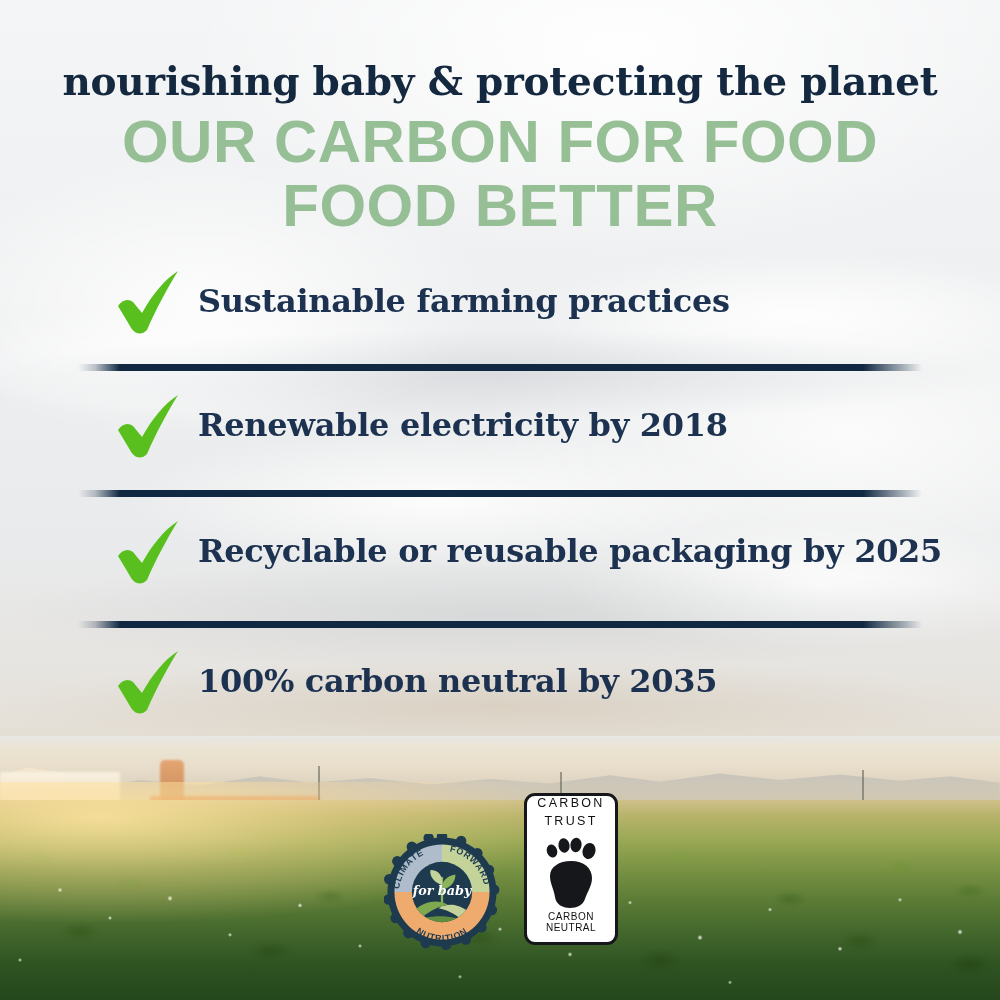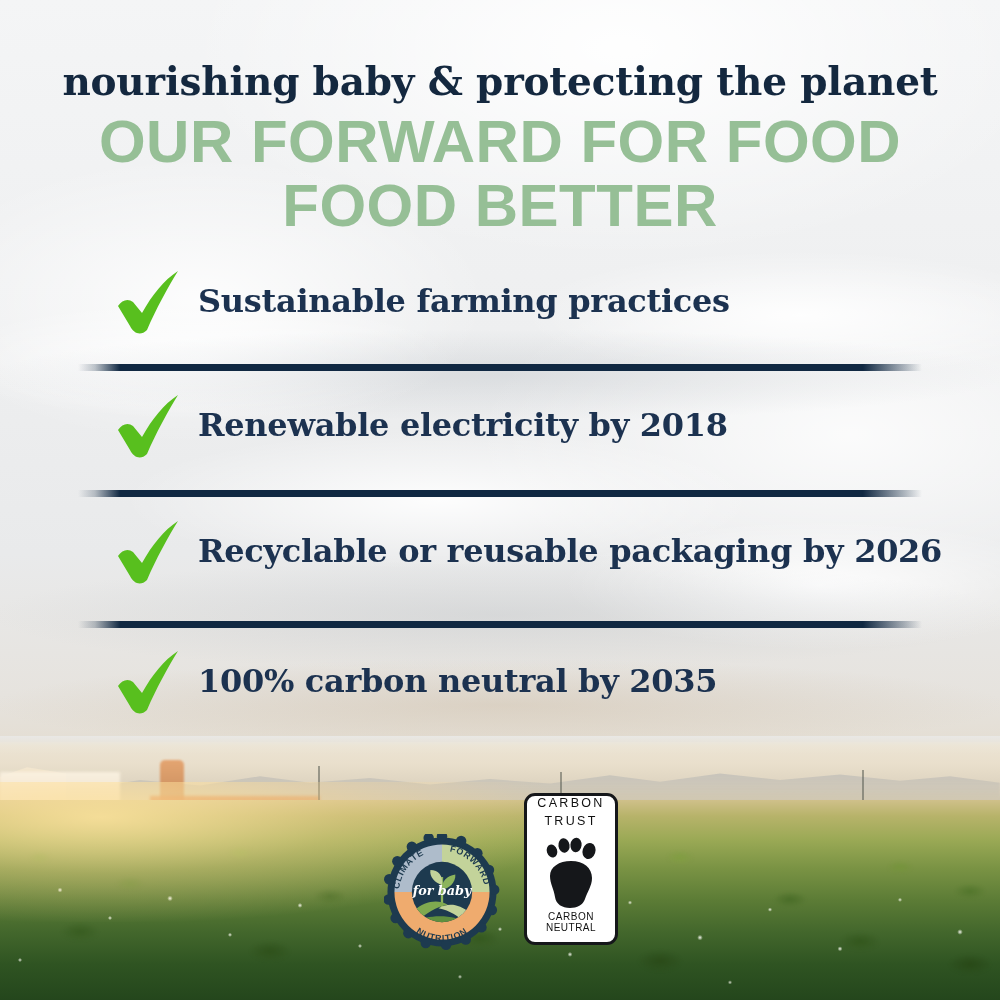--- a/index.html
+++ b/index.html
@@ -303,21 +303,21 @@
     <div class="blossoms"></div>
     <div class="ph-sunglow"></div>
   </div>
   <div class="seam"></div>
 
   <div class="content">
 
     <div class="eyebrow">nourishing baby &amp; protecting the planet</div>
 
     <div class="mission">
-      <div>OUR FORWARD FOR FOOD</div>
+      <div>OUR CARBON FOR FOOD</div>
       <div>FOOD BETTER</div>
     </div>
 
     <div class="list">
 
       <div class="row">
         <span class="check">
           <svg viewBox="0 0 74 74" xmlns="http://www.w3.org/2000/svg" aria-hidden="true">
             <path d="M6 40 C10 34, 16 32, 21 36 L30 47 C40 29, 52 14, 66 5 C56 21, 44 43, 35 64 C29 70, 22 68, 18 60 Z" fill="#58bf1e"></path>
           </svg>
@@ -333,21 +333,21 @@
         </span>
         <span class="row-label" style="top:44px;">Renewable electricity by 2018</span>
       </div>
 
       <div class="row" style="height:130px;">
         <span class="check" style="top:28px;">
           <svg viewBox="0 0 74 74" xmlns="http://www.w3.org/2000/svg" aria-hidden="true">
             <path d="M6 40 C10 34, 16 32, 21 36 L30 47 C40 29, 52 14, 66 5 C56 21, 44 43, 35 64 C29 70, 22 68, 18 60 Z" fill="#58bf1e"></path>
           </svg>
         </span>
-        <span class="row-label" style="top:44px;">Recyclable or reusable packaging by 2026</span>
+        <span class="row-label" style="top:44px;">Recyclable or reusable packaging by 2025</span>
       </div>
 
       <div class="row" style="height:110px;">
         <span class="check" style="top:28px;">
           <svg viewBox="0 0 74 74" xmlns="http://www.w3.org/2000/svg" aria-hidden="true">
             <path d="M6 40 C10 34, 16 32, 21 36 L30 47 C40 29, 52 14, 66 5 C56 21, 44 43, 35 64 C29 70, 22 68, 18 60 Z" fill="#58bf1e"></path>
           </svg>
         </span>
         <span class="row-label" style="top:44px;">100% carbon neutral by 2035</span>
       </div>

